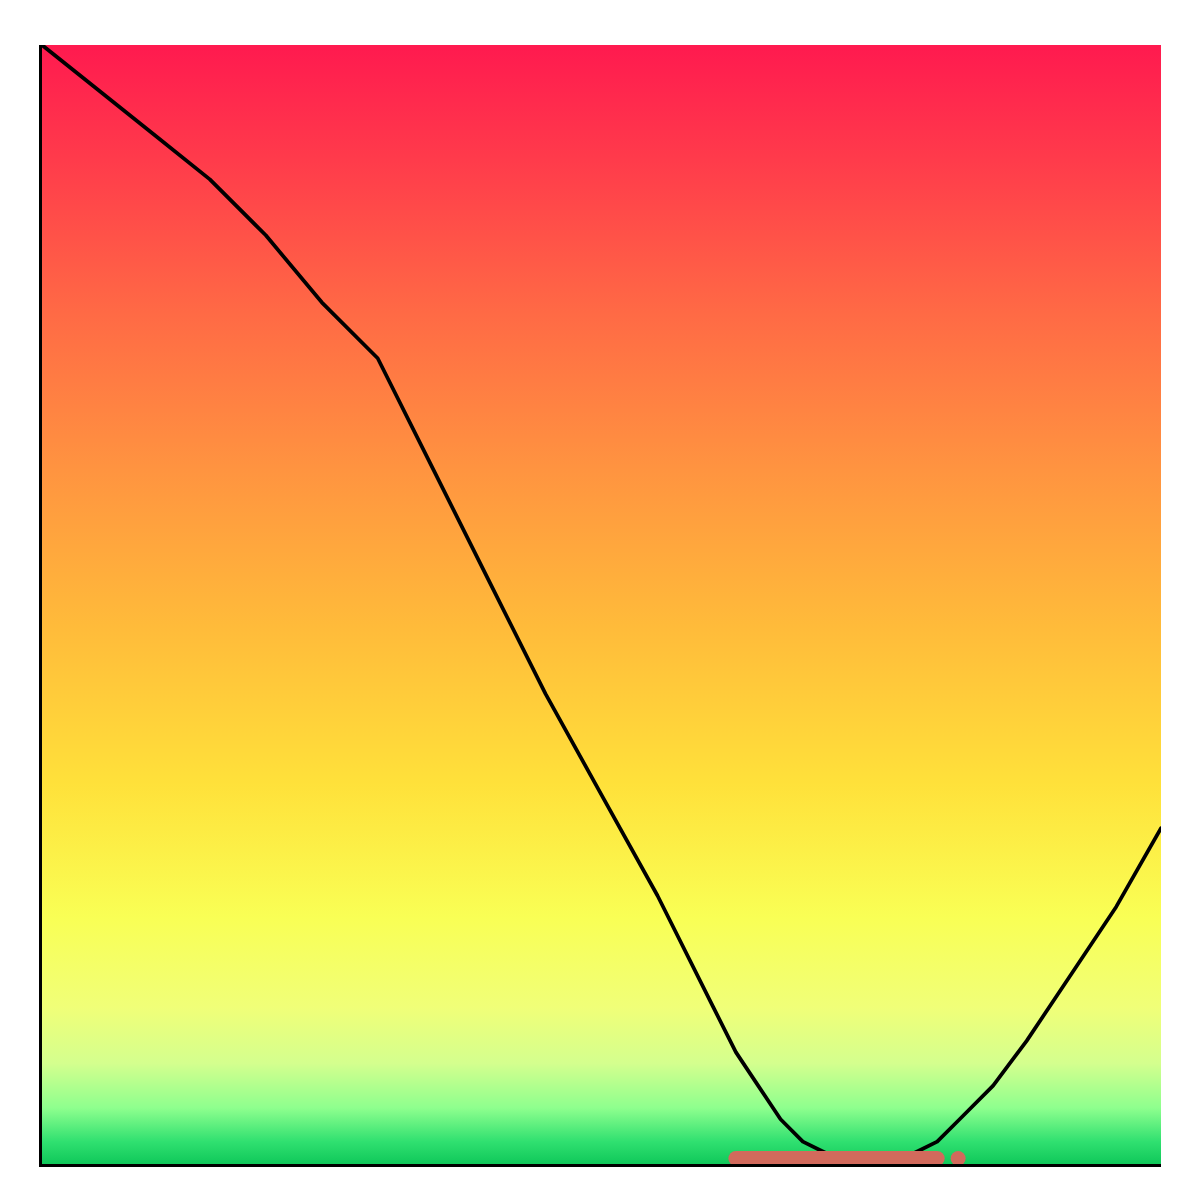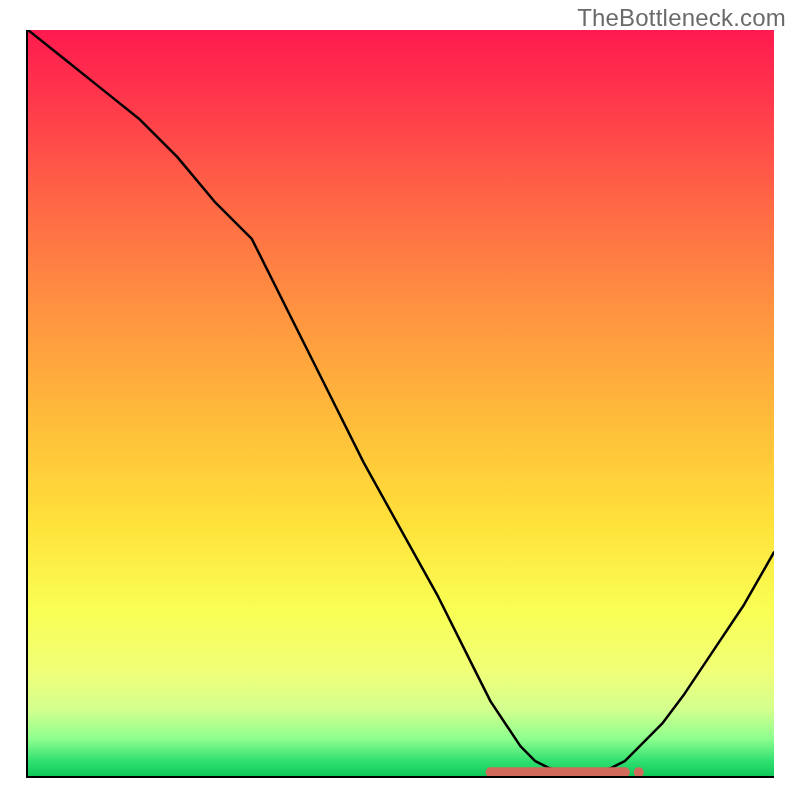--- a/index.html
+++ b/index.html
@@ -61,21 +61,20 @@
     position: absolute;
     inset: 0;
     z-index: 10;
   }
 </style>
 </head>
 <body>
 
 <div class="wrap">
 
-  <div class="watermark">TheBottleneck.com</div>
 
   <div class="plot-frame">
     <div class="gradient"></div>
     <svg class="curve" viewBox="0 0 748 748" preserveAspectRatio="none">
       <path id="curve-path" fill="none" stroke="#000" stroke-width="2.5" stroke-linejoin="round" stroke-linecap="round" d="M0.0 0.0 L37.4 29.9 L74.8 59.8 L112.2 89.8 L149.6 127.2 L187.0 172.0 L224.4 209.4 L261.8 284.2 L299.2 359.0 L336.6 433.8 L374.0 501.2 L411.4 568.5 L448.8 643.3 L463.8 673.2 L478.7 695.6 L493.7 718.1 L508.6 733.0 L523.6 740.5 L538.6 744.3 L553.5 745.8 L568.5 745.0 L583.4 740.5 L598.4 733.0 L613.4 718.1 L635.8 695.6 L658.2 665.7 L688.2 620.8 L718.1 576.0 L748.0 523.6"></path>
       <path id="min-marker" fill="none" stroke="#d26a5c" stroke-width="10" stroke-linecap="round" d="M463.8 744.3 L598.4 744.3"></path>
 
       <circle id="min-dot" r="5" fill="#d26a5c" cx="612.4" cy="744.3"></circle>
     </svg>
   </div>

